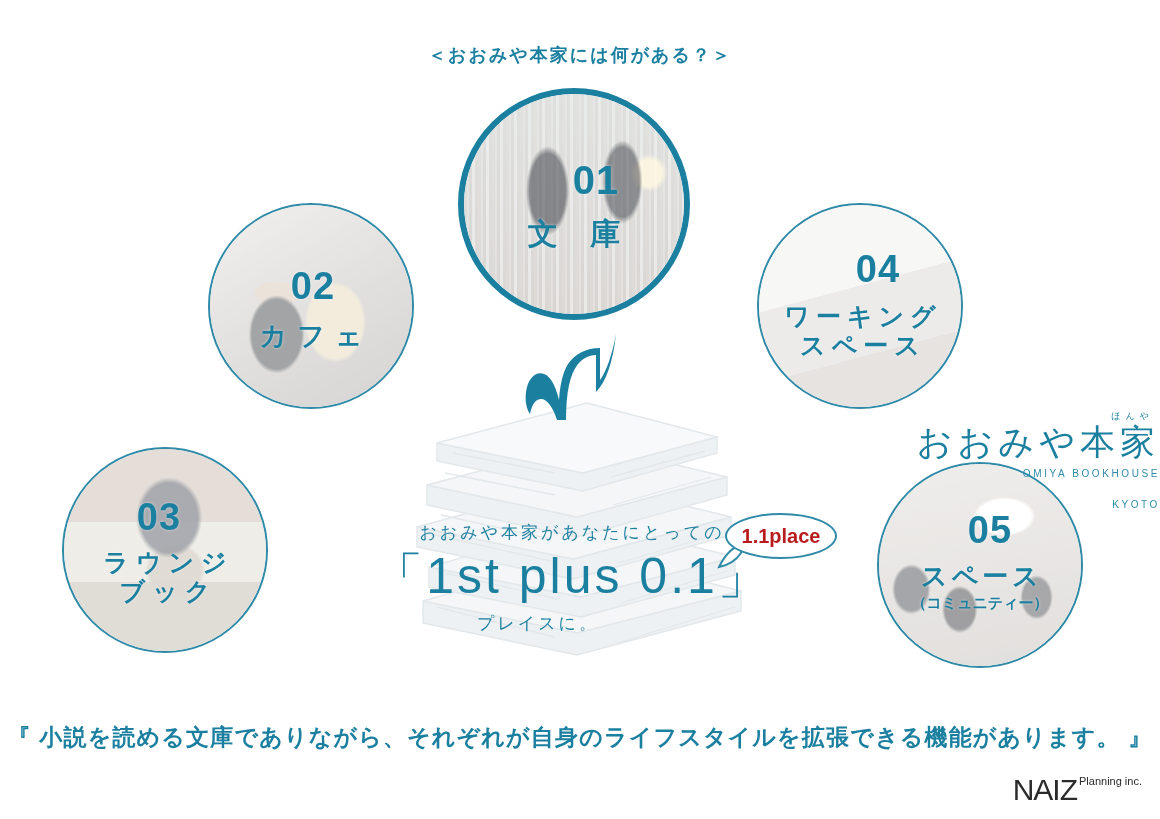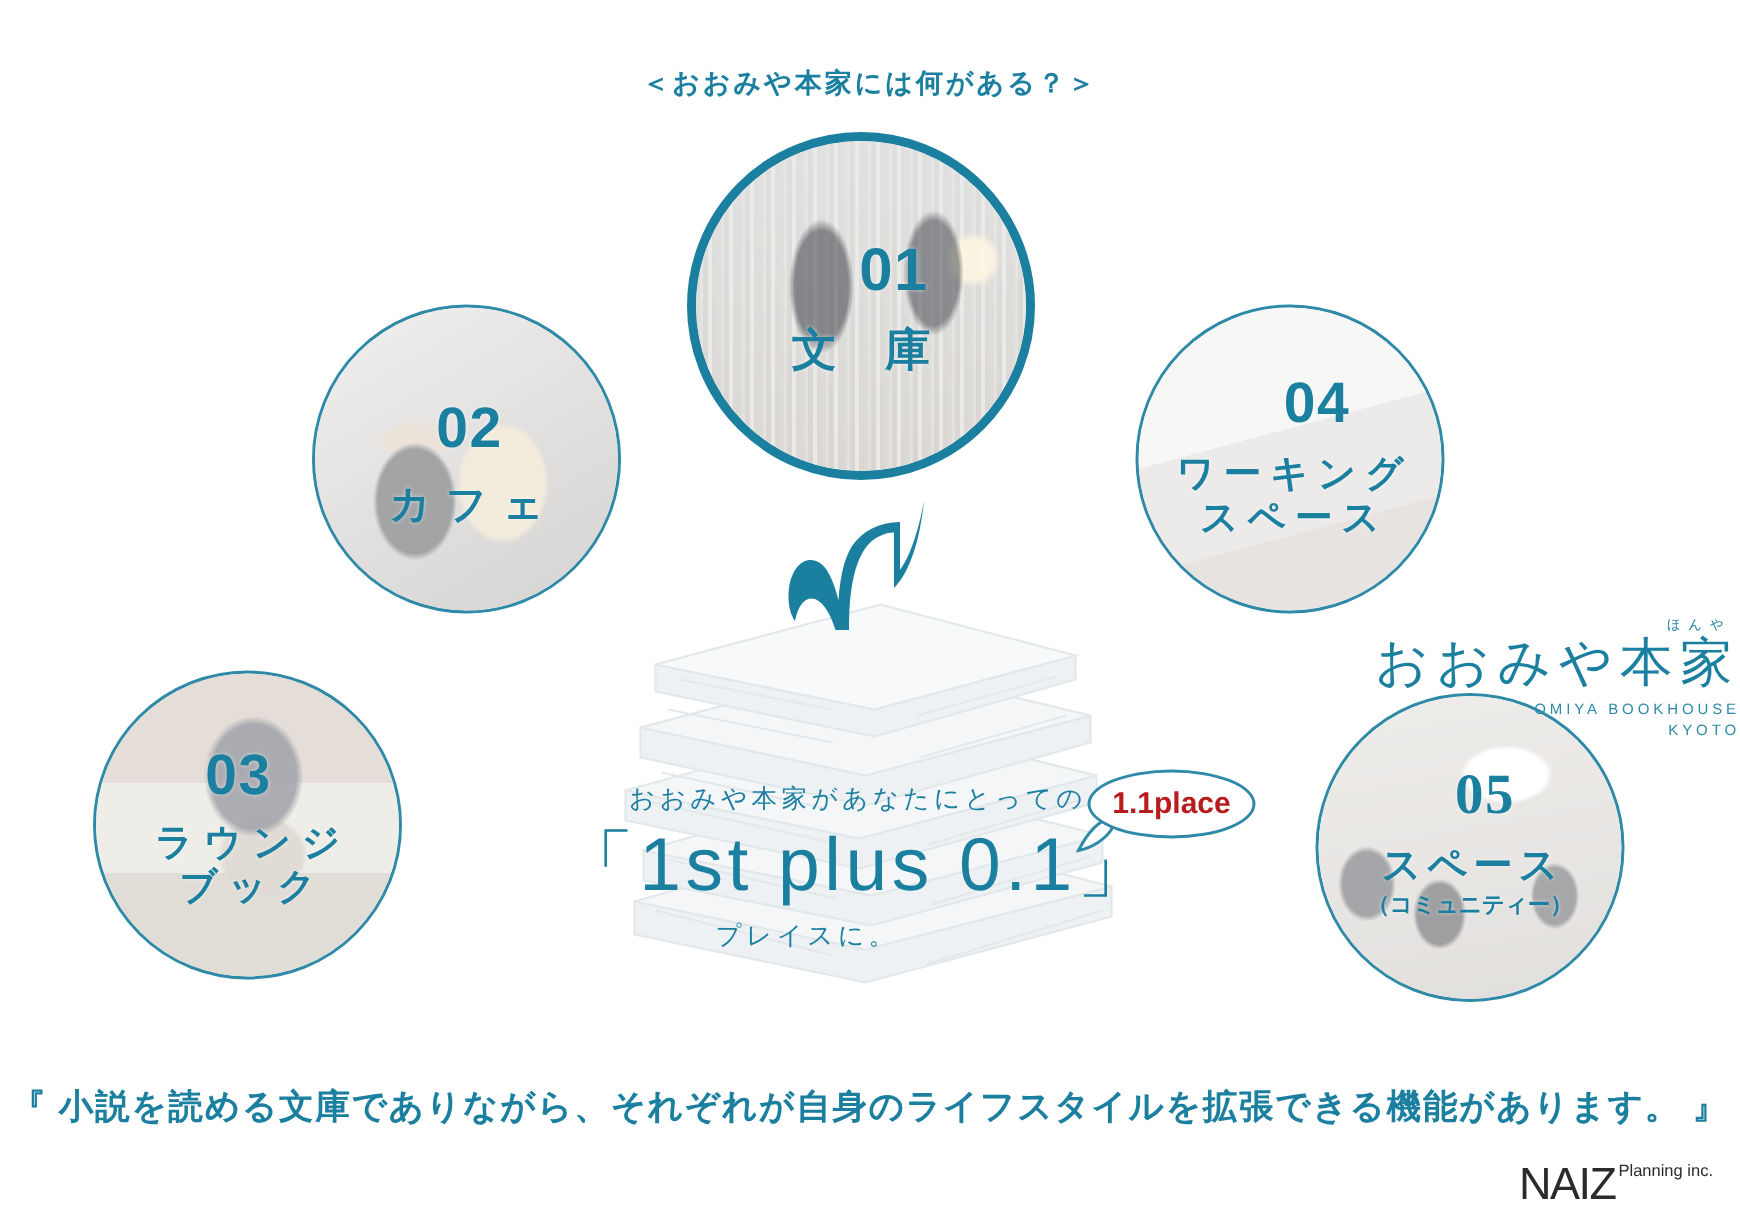--- a/index.html
+++ b/index.html
@@ -119,21 +119,21 @@
       linear-gradient(165deg,#f3f1ee 0 42%,#e3ddd5 42% 70%,#d7cfc6 70% 100%),
       radial-gradient(ellipse 52px 30px at 38% 62%,#ffffff 0 60%,rgba(255,255,255,0) 72%),
       radial-gradient(ellipse 38px 26px at 74% 60%,#f0d9c6 0 60%,rgba(240,217,198,0) 74%);
   }
 
   
   #c05{
     left:877px;top:462px;width:206px;height:206px;
     border:2px solid #2f8aa8;
   }
-  #c05 .labels .num{font-size:38px;transform:translate(10px,-10px);font-family:Liberation Serif, serif;}
+  #c05 .labels .num{font-size:38px;transform:translate(10px,-10px);}
   #c05 .labels .ttl{font-size:26px;letter-spacing:4px;text-indent:4px;transform:translate(0,2px);}
   #c05 .labels .sub{transform:translate(0,4px);letter-spacing:0px;}
   #c05 .photo{
     background-image:
       radial-gradient(ellipse 38px 24px at 62% 26%,#ffffff 0 70%,rgba(255,255,255,0) 82%),
       radial-gradient(ellipse 26px 34px at 16% 62%,rgba(70,76,88,.8) 0 62%,rgba(70,76,88,0) 74%),
       radial-gradient(ellipse 24px 32px at 40% 72%,rgba(58,62,72,.8) 0 62%,rgba(58,62,72,0) 74%),
       radial-gradient(ellipse 22px 30px at 78% 66%,rgba(66,70,82,.75) 0 62%,rgba(66,70,82,0) 74%),
       linear-gradient(170deg,#e6e1da,#cfc8c0);
   }
@@ -157,21 +157,21 @@
     color:#1b7fa0;line-height:1;margin-top:-6px;
     position:relative;display:inline-block;
   }
   .logo-ruby{
     position:absolute;right:6px;top:-12px;
     font-size:9px;letter-spacing:5px;color:#1b7fa0;
   }
   .logo-en{
     font-size:10px;letter-spacing:2.6px;color:#2f8aa8;margin-top:9px;padding-left:24px;
   }
-  .logo-en .l2{display:block;margin-top:3px;letter-spacing:2.6px;}
+  .logo-en .l2{display:block;margin-top:20px;letter-spacing:2.6px;}
 
   
   #tagline{
     position:absolute;left:0;top:521px;width:1160px;z-index:5;
     text-align:center;color:#1b7fa0;
   }
   #tagline .t1{
     font-size:17px;letter-spacing:3px;
     transform:translateX(-8px);
   }

